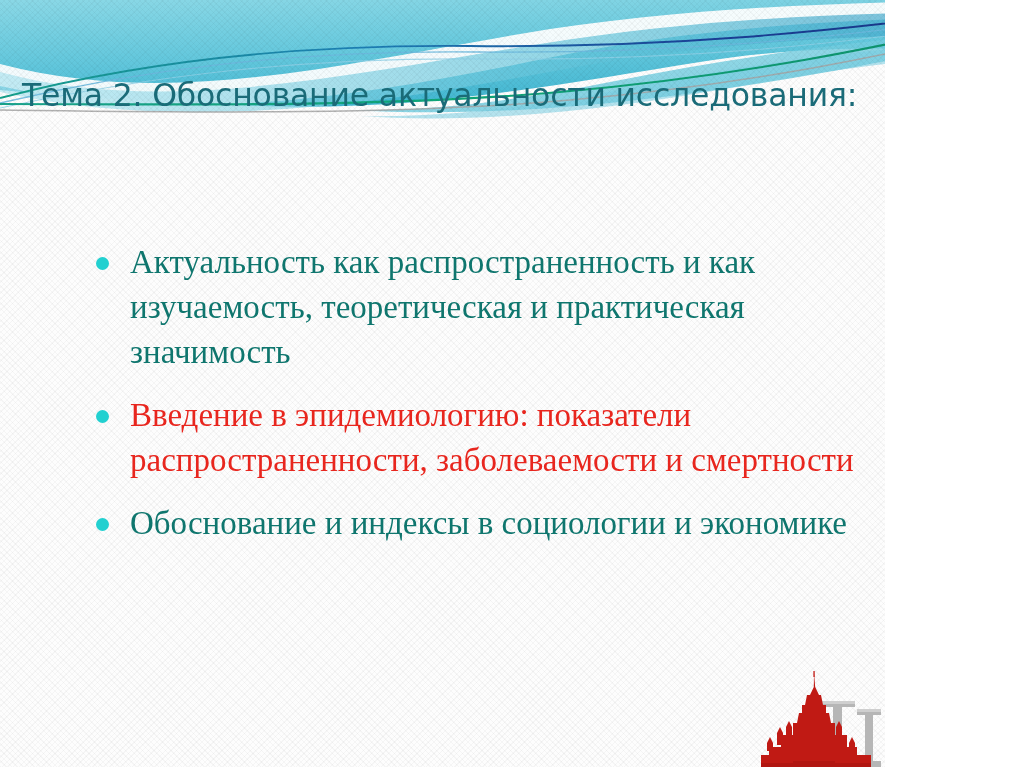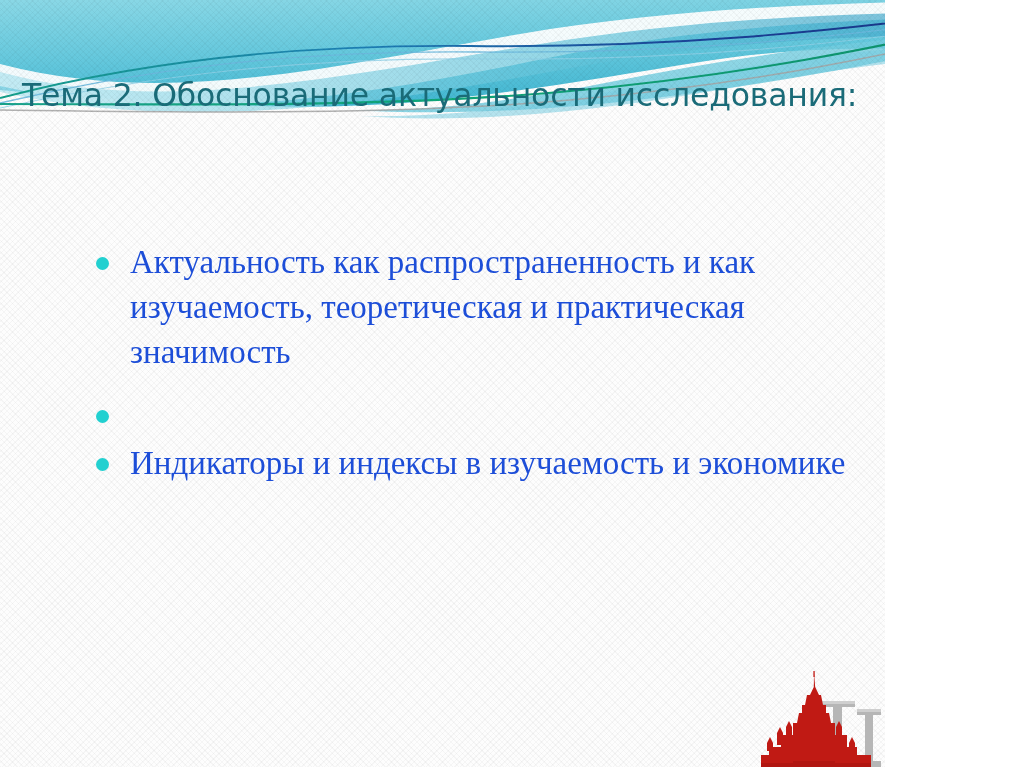--- a/index.html
+++ b/index.html
@@ -73,21 +73,21 @@
     width: 13px; height: 13px;
     border-radius: 50%;
     background: #22d0d0;
     margin-top: 17px;
     margin-right: 21px;
   }
   .bullet-text {
     font-family: "Liberation Serif", "DejaVu Serif", serif;
     font-size: 33px;
     line-height: 45px;
-    color: #1d4ed8;
+    color: #0f766e;
     max-width: 770px;
   }
   .bullet-text.accent { color: #e8261e; }
 
   
   #logo {
     position: absolute;
     right: 4px;
     bottom: 0px;
     width: 128px;
@@ -157,25 +157,26 @@
 
   <div id="body">
 
     <div class="bullet-row">
       <span class="bullet-dot"></span>
       <span class="bullet-text">Актуальность как распространенность и как изучаемость, теоретическая и практическая значимость</span>
     </div>
 
     <div class="bullet-row">
       <span class="bullet-dot"></span>
+      <span class="bullet-text accent">Введение в эпидемиологию: показатели распространенности, заболеваемости и смертности</span>
     </div>
 
     <div class="bullet-row">
       <span class="bullet-dot"></span>
-      <span class="bullet-text">Индикаторы и индексы в изучаемость и экономике</span>
+      <span class="bullet-text">Обоснование и индексы в социологии и экономике</span>
     </div>
 
   </div>
 
   <div id="texture"></div>
 
   <div id="logo">
     <svg width="128" height="96" viewBox="0 0 128 96" xmlns="http://www.w3.org/2000/svg">
 
       <g fill="#b6b6b6">

